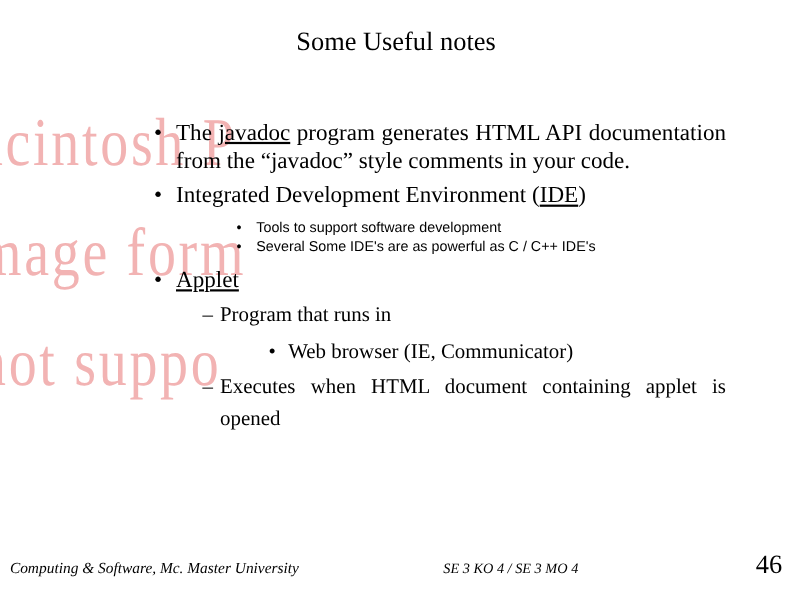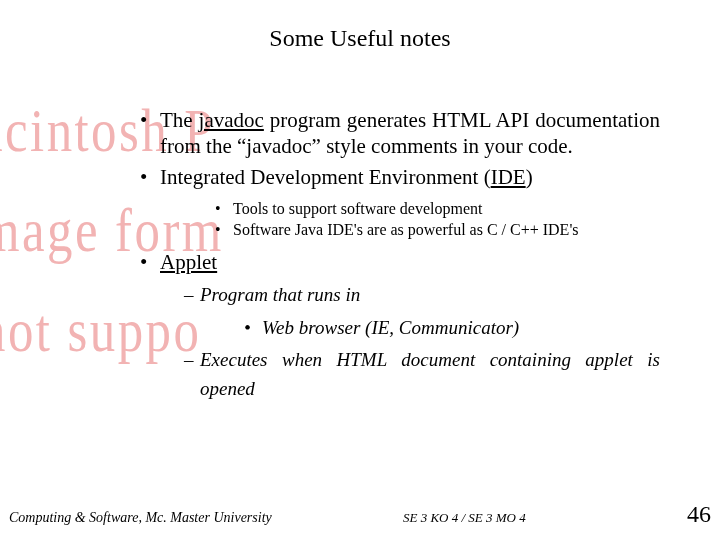--- a/index.html
+++ b/index.html
@@ -58,33 +58,32 @@
       top: 0;
     }
     .jw { text-align: justify; }
     ul.sub1 {
       list-style: none;
       margin: 8px 0 8px 55px;
     }
     ul.sub1 > li {
       position: relative;
       padding-left: 18px;
-      font-size: 16px;
+      font-size: 13px;
       line-height: 1.35;
-      font-family: Liberation Serif, serif;
+      font-family: Liberation Sans, sans-serif;
     }
     ul.sub1 > li::before {
       content: "•";
       position: absolute;
       left: 0;
     }
     ul.sub2 {
       list-style: none;
       margin: 6px 0 4px 24px;
-      font-style: italic;
     }
     ul.sub2 > li {
       position: relative;
       padding-left: 16px;
       font-size: 19px;
       line-height: 1.5;
       text-align: justify;
     }
     ul.sub2 > li::before {
       content: "–";
@@ -147,21 +146,21 @@
   <ul class="main">
     <li>
       <span class="jw">
         <span>The </span><u>javadoc</u><span> program generates HTML API documentation from the “javadoc” style comments in your code.</span>
       </span>
     </li>
     <li>
       <span>Integrated Development Environment (</span><u>IDE</u><span>)</span>
       <ul class="sub1">
         <li>Tools to support software development</li>
-        <li>Software Java IDE's are as powerful as C / C++ IDE's</li>
+        <li>Several Some IDE's are as powerful as C / C++ IDE's</li>
       </ul>
     </li>
     <li>
       <u>Applet</u>
       <ul class="sub2">
         <li>
           <span>Program that runs in</span>
           <ul class="sub3">
             <li> Web browser (IE, Communicator)</li>
           </ul>

